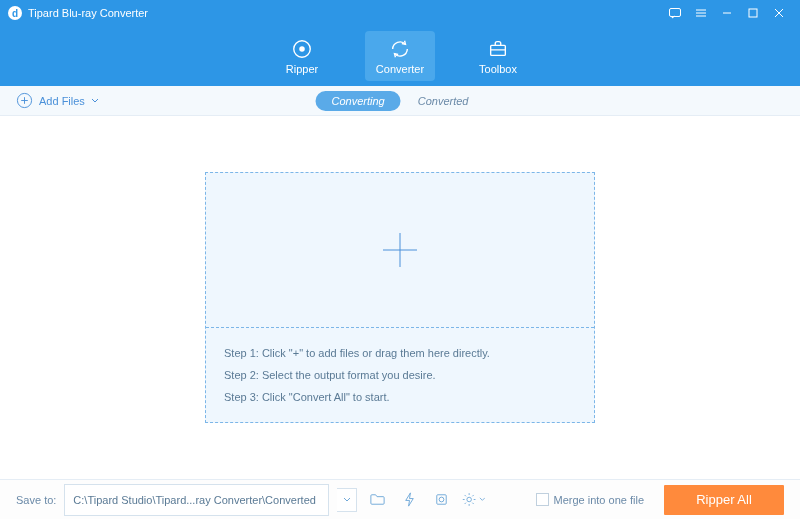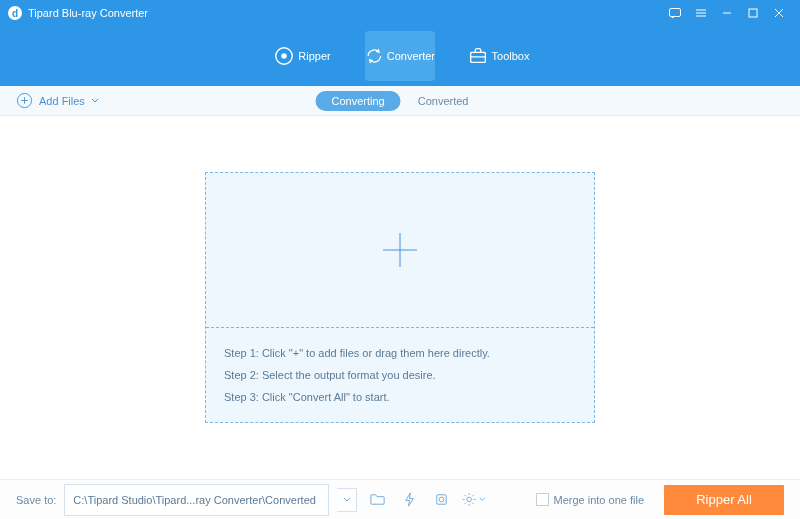--- a/index.html
+++ b/index.html
@@ -5,28 +5,28 @@
 * { margin: 0; padding: 0; box-sizing: border-box; font-family: "Segoe UI", Arial, sans-serif; }
 body { width: 800px; height: 519px; overflow: hidden; background: #fff; }
 
 .titlebar { height: 26px; background: #2d96e6; display: flex; align-items: center; padding: 0 8px; color: #fff; font-size: 11px; }
 .titlebar .logo { width: 14px; height: 14px; border-radius: 50%; background: #fff; color: #2d96e6; display: flex; align-items: center; justify-content: center; font-size: 10px; font-weight: bold; margin-right: 6px; }
 .titlebar .title { flex: 1; }
 .titlebar .win-btn { width: 26px; height: 26px; display: flex; align-items: center; justify-content: center; cursor: pointer; }
 .titlebar .win-btn svg { stroke: #fff; fill: none; }
 
 .navbar { height: 60px; background: #2d96e6; display: flex; align-items: center; justify-content: center; gap: 28px; }
-.nav-item { width: 70px; height: 50px; display: flex; flex-direction: row; align-items: center; justify-content: center; color: #fff; font-size: 11px; cursor: pointer; border-radius: 4px; gap: 3px; }
+.nav-item { width: 70px; height: 50px; display: flex; flex-direction: column; align-items: center; justify-content: center; color: #fff; font-size: 11px; cursor: pointer; border-radius: 4px; gap: 3px; }
 .nav-item.active { background: #4aa8ec; }
 .nav-item svg { stroke: #fff; fill: none; stroke-width: 1.5; }
 
 .optbar { height: 30px; background: #f4f9fd; border-bottom: 1px solid #e5edf5; display: flex; align-items: center; padding: 0 16px; font-size: 11px; color: #6b8aa8; }
 .add-files { display: flex; align-items: center; gap: 6px; cursor: pointer; color: #4a90d9; }
 .add-files svg { stroke: #4a90d9; fill: none; }
-.tab-group { position: absolute; left: 50%; transform: translateX(-50%); display: flex; gap: 1px; }
+.tab-group { position: absolute; left: 50%; transform: translateX(-50%); display: flex; gap: 1px; font-style: italic; }
 .tab-btn { padding: 4px 16px; border-radius: 10px; cursor: pointer; font-size: 11px; color: #6b8aa8; }
 .tab-btn.active { background: #5aaae8; color: #fff; }
 .convert-to { margin-left: auto; display: flex; align-items: center; gap: 8px; }
 .convert-to .fmt { color: #4a90d9; cursor: pointer; display: flex; align-items: center; gap: 16px; }
 
 .main { height: 363px; background: #fff; display: flex; align-items: center; justify-content: center; }
 .dropzone { width: 390px; border: 1.5px dashed #7cb6e8; background: #eff7fe; }
 .dz-top { height: 155px; display: flex; align-items: center; justify-content: center; border-bottom: 1.5px dashed #7cb6e8; cursor: pointer; }
 .dz-top svg { stroke: #4a90d9; stroke-width: 1; }
 .dz-steps { padding: 14px 18px; font-size: 11px; color: #5a7a95; line-height: 2; }

